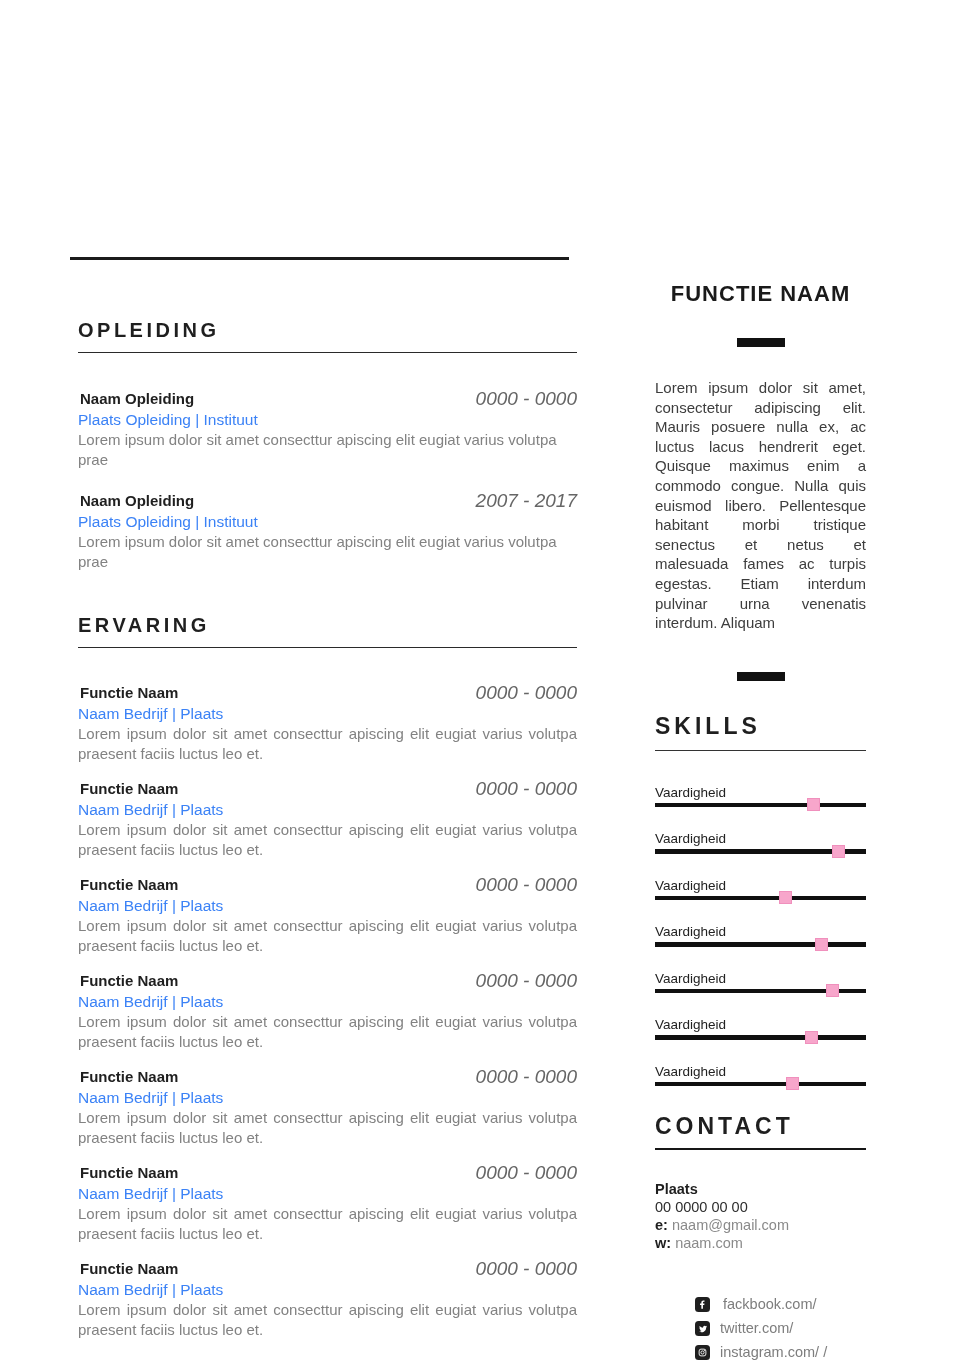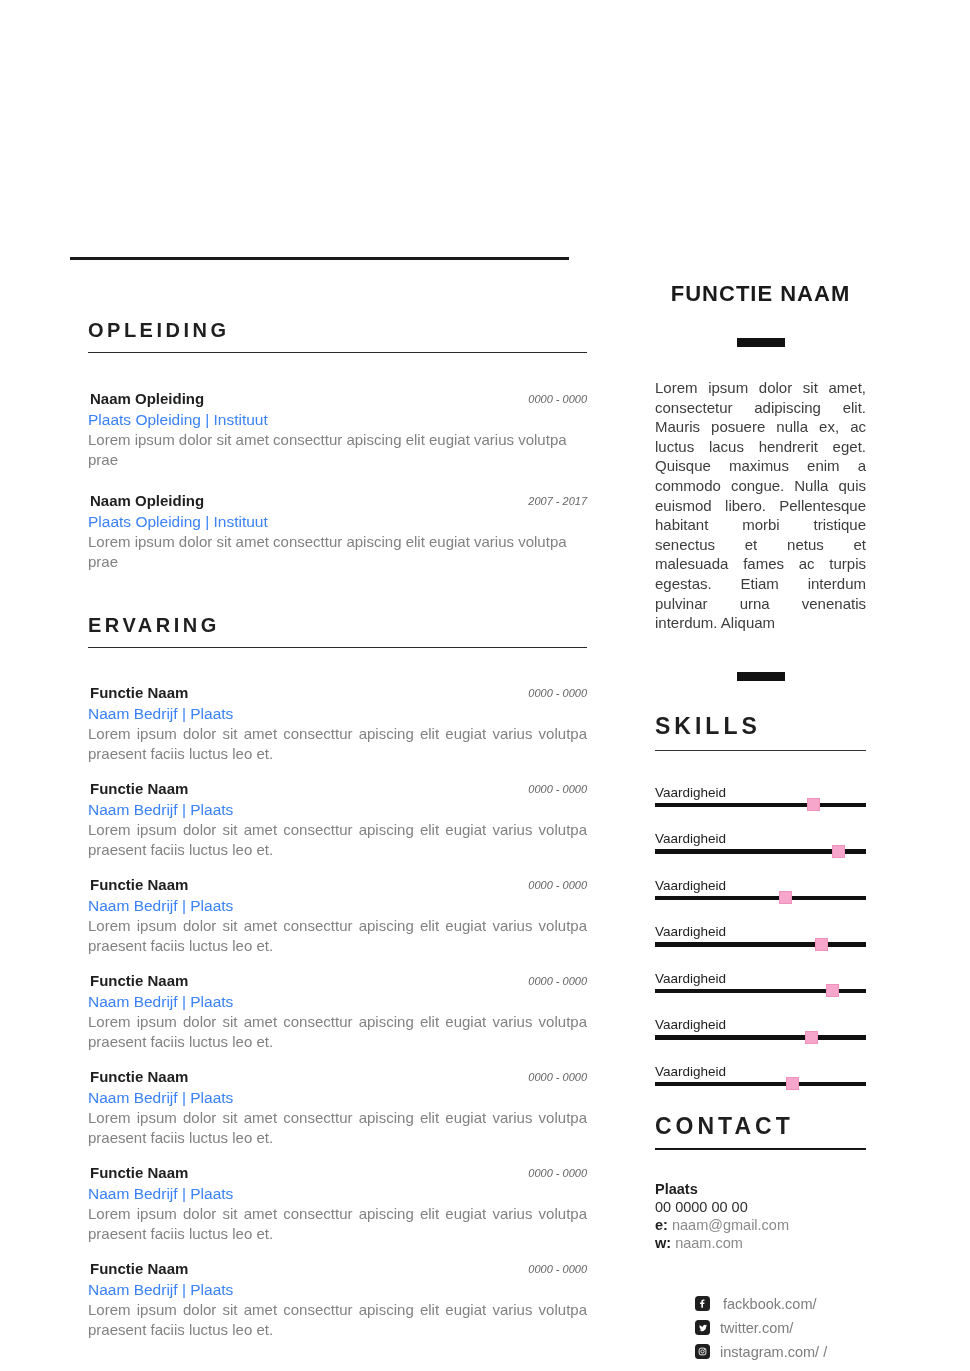--- a/index.html
+++ b/index.html
@@ -15,31 +15,31 @@
     position:absolute; left:68px; top:126px;
     font-size:56px; font-weight:500; letter-spacing:2px; color:#141414;
     white-space:nowrap;
   }
   .header-rule {
     position:absolute; left:70px; top:257px; width:499px; height:2.5px;
     background:#1b1b1b;
   }
 
   
-  .left-col { position:absolute; left:88px; top:318px; width:499px; }
+  .left-col { position:absolute; left:78px; top:318px; width:499px; }
   .sec-title {
     font-size:20px; font-weight:600; letter-spacing:3.5px; color:#1f1f1f;
     line-height:24px;
   }
   .sec-rule { border:none; border-top:1.5px solid #2a2a2a; margin-top:10px; }
   .edu-list { margin-top:36px; }
   .entry { page-break-inside:avoid; }
   .entry-row { display:flex; justify-content:space-between; align-items:flex-end; line-height:20px; }
   .entry-title { font-size:15px; font-weight:700; color:#1f1f1f; padding-left:2px; }
-  .entry-date { font-size:11px; font-style:italic; color:#666; font-weight:300; }
+  .entry-date { font-size:19px; font-style:italic; color:#666; font-weight:300; }
   .entry-sub { font-size:15.5px; color:#3b82f6; line-height:21px; }
   .entry-desc { font-size:15px; color:#828282; line-height:19.5px; text-align:justify; }
   .edu-entry { margin-bottom:22px; }
   .edu-entry .entry-desc { text-align:left; }
   .exp-section { margin-top:42px; }
   .exp-list { margin-top:35px; }
   .exp-entry { margin-bottom:16px; }
 
   
   .right-col { position:absolute; left:655px; top:281px; width:211px; }
@@ -70,21 +70,21 @@
   }
 
   .contact-sec-title { margin-top:28px; }
   .contact-block { margin-top:30px; font-size:14.5px; line-height:18px; }
   .contact-loc { font-weight:700; color:#1f1f1f; }
   .contact-phone { color:#2e2e2e; }
   .contact-line .lbl { font-weight:700; color:#1f1f1f; }
   .contact-line .val { color:#8a8a8a; }
 
   .socials { margin-top:44px; }
-  .social-row { display:flex; align-items:flex-start; margin-bottom:8px; cursor:pointer;padding-left:40px; }
+  .social-row { display:flex; align-items:flex-end; margin-bottom:8px; cursor:pointer;padding-left:40px; }
   .social-icon {
     width:15px; height:15px; border-radius:3.5px; background:#1f1f1f;
     display:flex; align-items:center; justify-content:center; flex:0 0 15px;
   }
   .social-icon svg { display:block; }
   .social-label { font-size:14.5px; color:#7d7d7d; margin-left:10px; }
   .social-row.fb .social-label { margin-left:13px; }
 
   .close-btn {
     margin-top:30px; font-size:18px; color:#2e2e2e; width:20px; line-height:20px;

